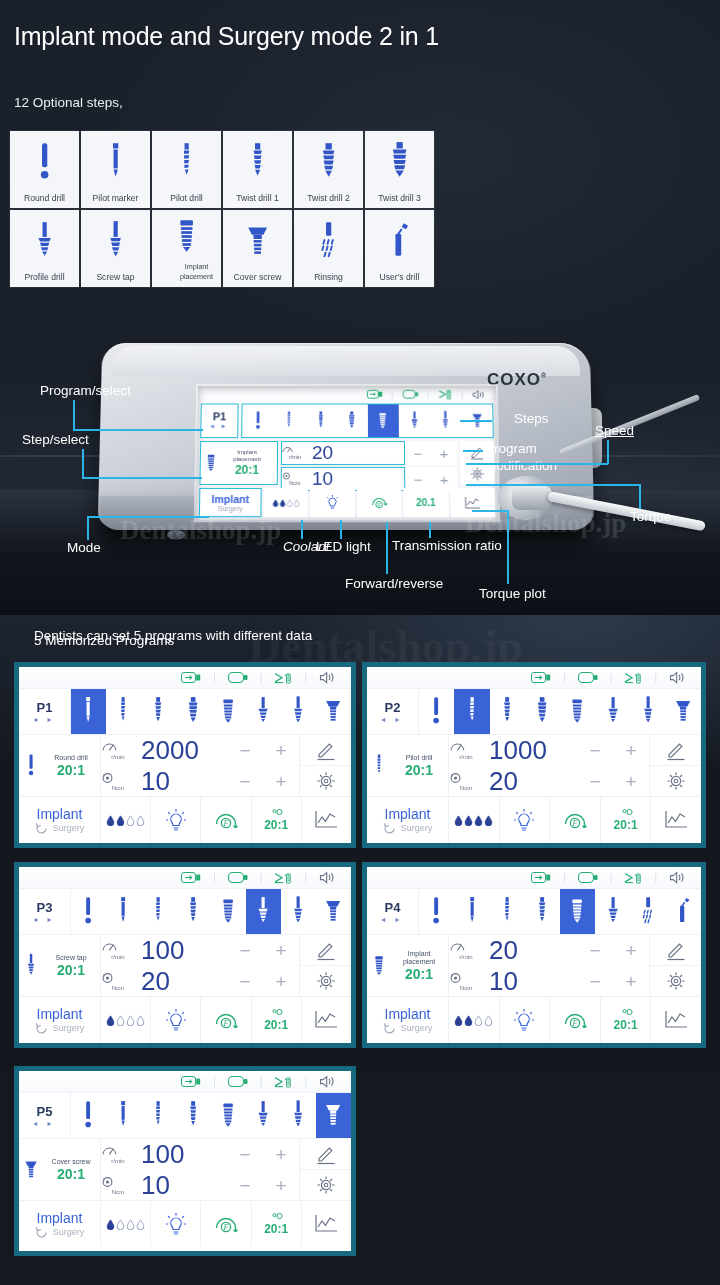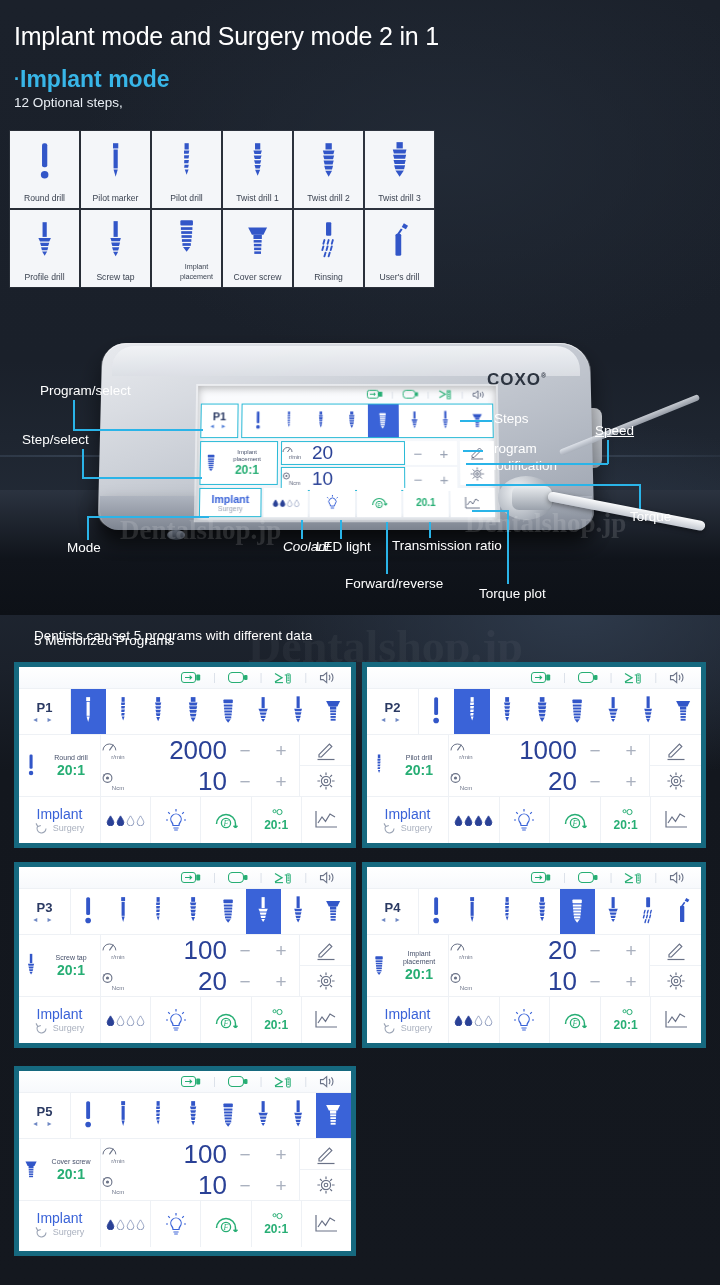--- a/index.html
+++ b/index.html
@@ -176,21 +176,21 @@
   .p-step { flex:1; display:flex; align-items:center; justify-content:center; }
   .p-step.active { background:#3a63d8; }
   .p-mid { height:62px; display:flex; border-bottom:1px solid #eef1f5; }
   .p-tool { width:82px; display:flex; align-items:center; justify-content:center; gap:3px;
             border-right:1px solid #eef1f5; padding-left:4px; }
   .p-tool .tcap { font-size:7px; color:#46506a; line-height:8px; text-align:center; }
   .p-tool .tratio { font-size:14px; color:#27ae74; font-weight:bold; text-align:center; }
   .p-vals { flex:1; display:flex; flex-direction:column; }
   .p-vrow { flex:1; display:flex; align-items:center; }
   .p-vrow .u { width:34px; text-align:center; font-size:6px; color:#6a7287; line-height:8px; }
-  .p-vrow .n { flex:1; font-size:26px; color:#2a4196; padding-left:6px;text-align:right; }
+  .p-vrow .n { flex:1; font-size:26px; color:#2a4196; padding-left:6px; }
   .p-vrow .minus, .p-vrow .plus { width:36px; text-align:center; font-size:19px; color:#aab1bf; }
   .p-edit { width:52px; display:flex; flex-direction:column; border-left:1px solid #eef1f5; }
   .p-edit > div { flex:1; display:flex; align-items:center; justify-content:center; }
   .p-edit > div:first-child { border-bottom:1px solid #eef1f5; }
   .p-bot { height:46px; display:flex; }
   .p-mode { width:82px; display:flex; flex-direction:column; align-items:center;
             justify-content:center; border-right:1px solid #eef1f5; }
   .p-mode .m1 { font-size:14px; color:#3a63d8; }
   .p-mode .m2r { display:flex; align-items:center; gap:5px; }
   .p-mode .m2 { font-size:9px; color:#aab1bf; }
@@ -199,23 +199,20 @@
   .p-bcell:last-child { border-right:none; }
   .p-bcell .rr { font-size:12px; color:#27ae74; font-weight:bold; }
   .drops { display:flex; gap:1px; align-items:center; }
 </style>
 </head>
 <body>
 
 <div class="page">
 
   <div class="h1">Implant mode and Surgery mode 2 in 1</div>
-  <div class="h2">
-    <span class="bullet">·</span><span>Implant mode</span>
-  </div>
   <div class="sub">
     <div>12 Optional steps,</div>
   </div>
 
   <div class="grid" id="drill-grid">
       <div class="cell">
         <div class="ico">
           <svg width="27.3" height="46.2" viewBox="0 0 26 44">
             <rect x="10.5" y="4" width="5" height="23" rx="2" fill="#3256c8"></rect>
             <circle cx="13" cy="34" r="3.6" fill="#3256c8"></circle>
@@ -637,21 +634,21 @@
   <div class="co" style="left:345px;top:576px;">Forward/reverse</div>
   <div class="ln lnv" style="left:386px;top:522px;height:52px;"></div>
 
   <div class="co" style="left:392px;top:538px;">Transmission ratio</div>
   <div class="ln lnv" style="left:429px;top:522px;height:16px;"></div>
 
   <div class="co" style="left:479px;top:586px;">Torque plot</div>
   <div class="ln lnh" style="left:472px;top:510px;width:36px;"></div>
   <div class="ln lnv" style="left:507px;top:510px;height:74px;"></div>
 
-  <div class="co" style="left:494px;top:411px;">Steps</div>
+  <div class="co" style="left:494px;top:411px;padding-left:20px;">Steps</div>
   <div class="ln lnh" style="left:460px;top:420px;width:32px;"></div>
 
   <div class="co" style="left:485px;top:440px;line-height:17px;">
     <div>Program</div>
     <div>modification</div>
   </div>
   <div class="ln lnh" style="left:463px;top:450px;width:20px;"></div>
 
   <div class="co" style="left:595px;top:423px;text-decoration:underline;">Speed</div>
   <div class="ln lnv" style="left:607px;top:440px;height:24px;"></div>

